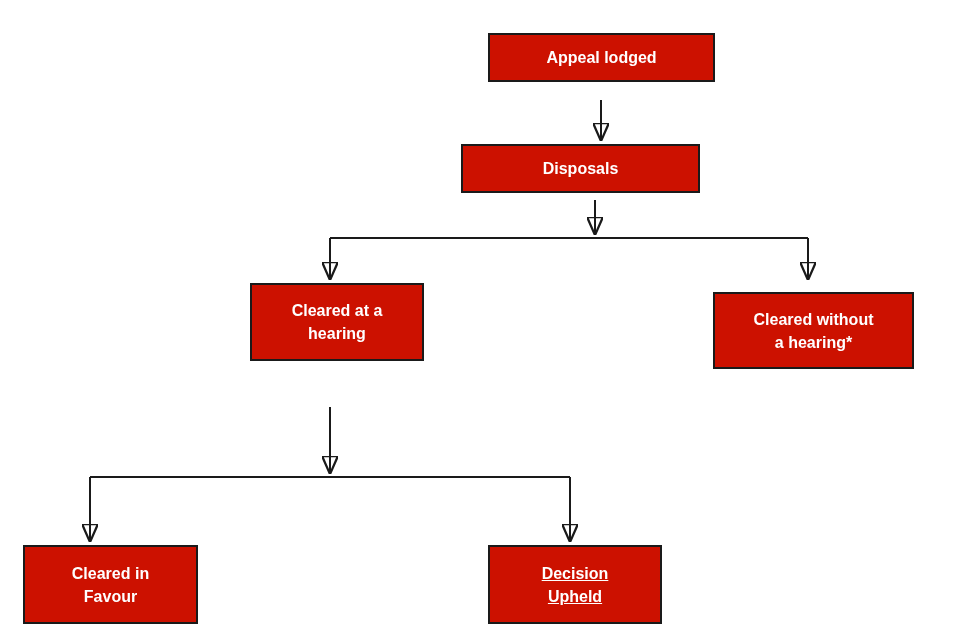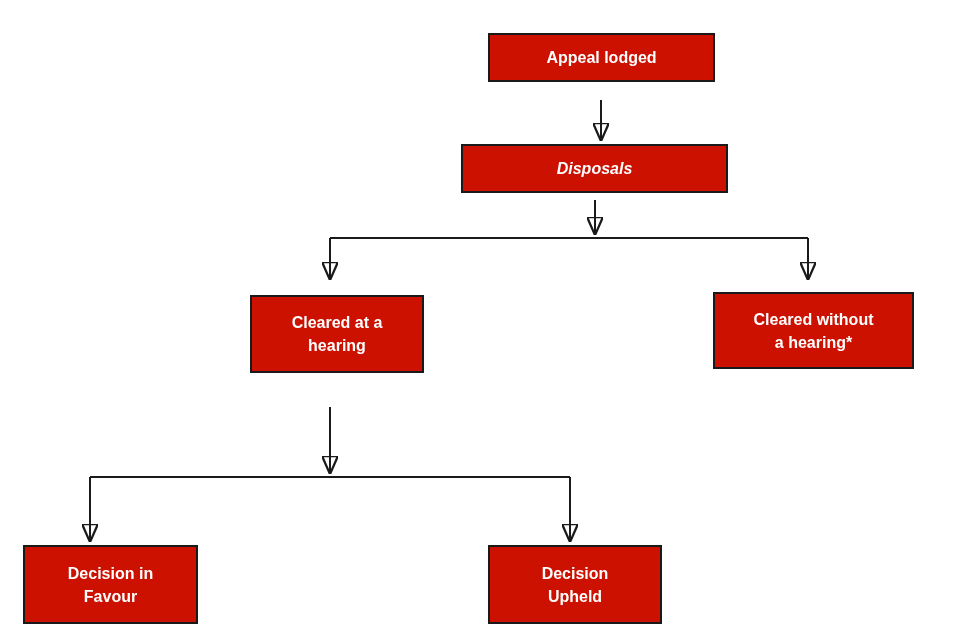--- a/index.html
+++ b/index.html
@@ -65,27 +65,27 @@
     <path d="M808,238 L808,279" marker-end="url(#arrow)"></path>
 
     <path d="M330,407 L330,473" marker-end="url(#arrow)"></path>
     <path d="M90,477 L570,477"></path>
     <path d="M90,477 L90,541" marker-end="url(#arrow)"></path>
     <path d="M570,477 L570,541" marker-end="url(#arrow)"></path>
   </svg>
 
   <div class="node" style="left:488px; top:33px;  width:227px; height:49px;">Appeal lodged</div>
 
-  <div class="node" style="left:461px; top:144px; width:267px; height:49px;font-style:italic;">Disposals</div>
+  <div class="node" style="left:461px; top:144px; width:239px; height:49px;">Disposals</div>
 
-  <div class="node" style="left:250px; top:295px; width:174px; height:78px;">Cleared at a
+  <div class="node" style="left:250px; top:283px; width:174px; height:78px;">Cleared at a
 hearing</div>
 
   <div class="node" style="left:713px; top:292px; width:201px; height:77px;">Cleared without
 a hearing*</div>
 
-  <div class="node" style="left:23px;  top:545px; width:175px; height:79px;">Decision in
+  <div class="node" style="left:23px;  top:545px; width:175px; height:79px;">Cleared in
 Favour</div>
 
-  <div class="node" style="left:488px; top:545px; width:174px; height:79px;">Decision
+  <div class="node" style="left:488px; top:545px; width:174px; height:79px;text-decoration:underline;">Decision
 Upheld</div>
 
 </div>
 
 </body></html>

